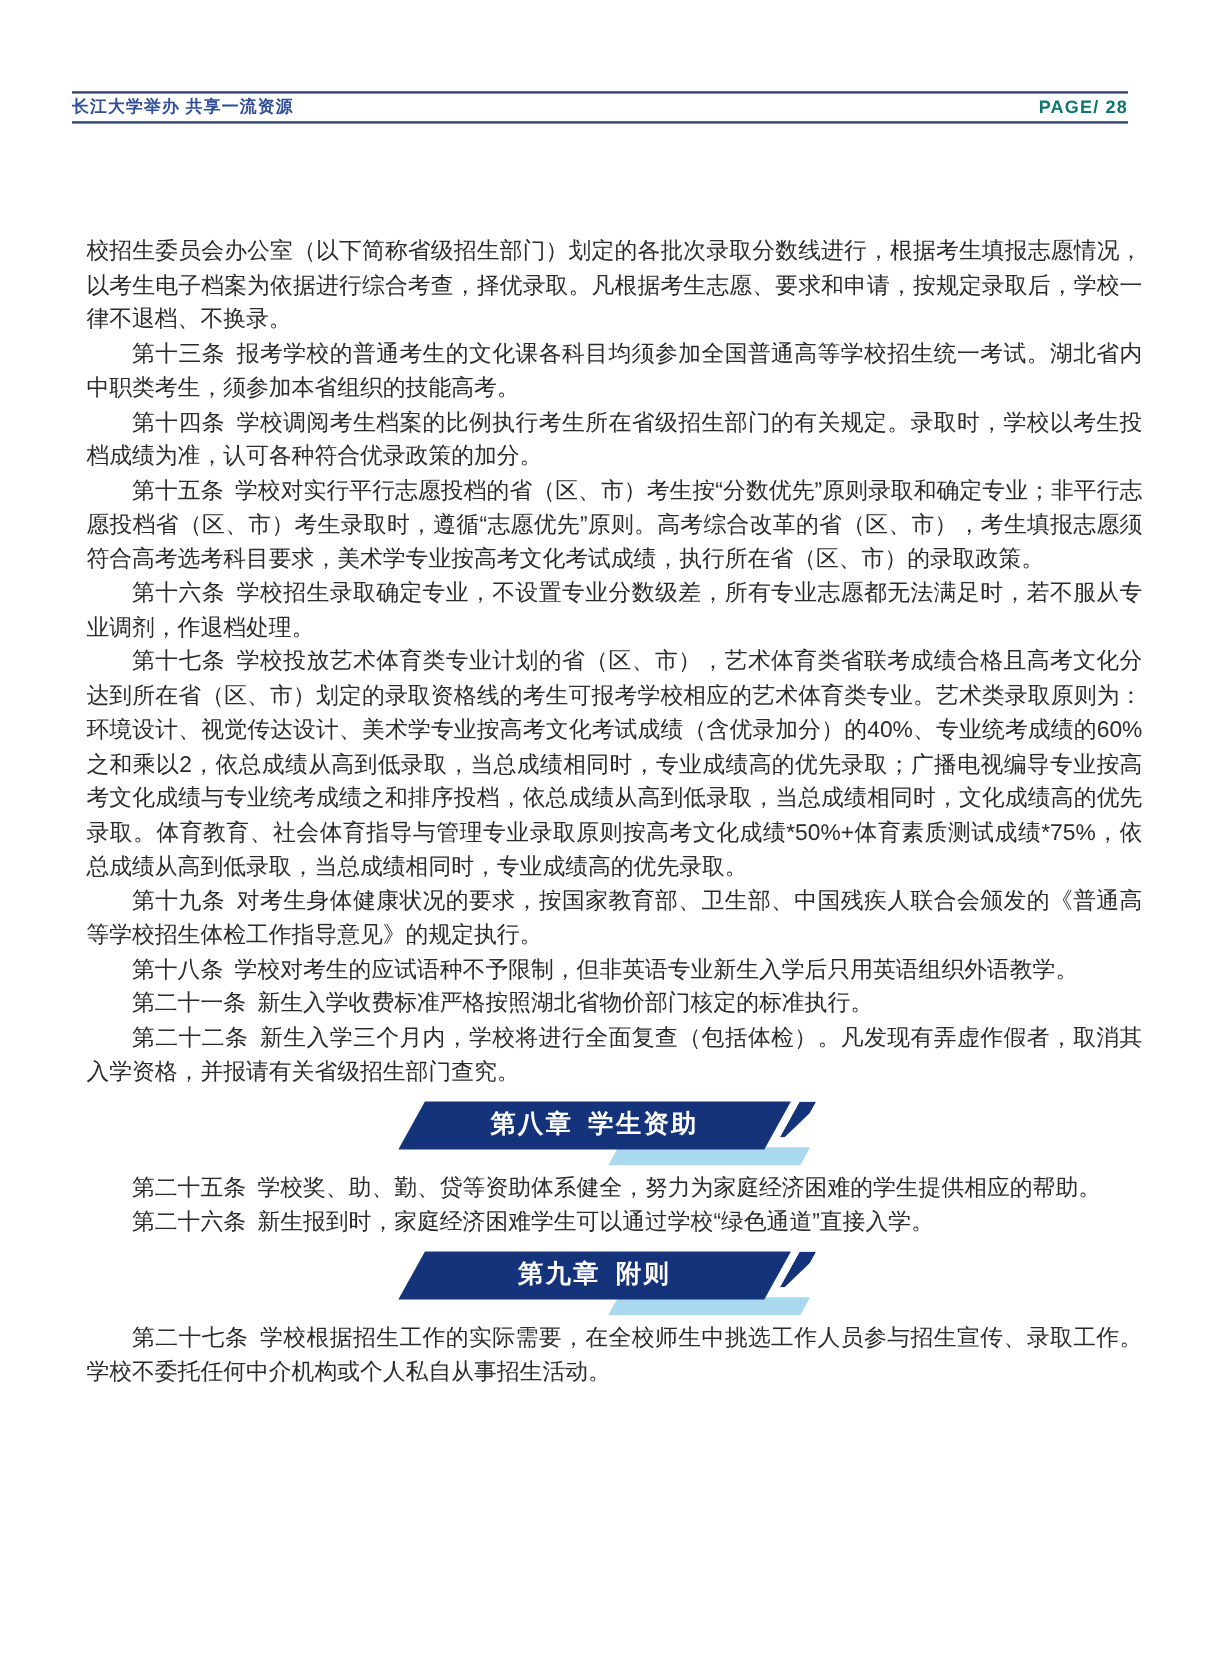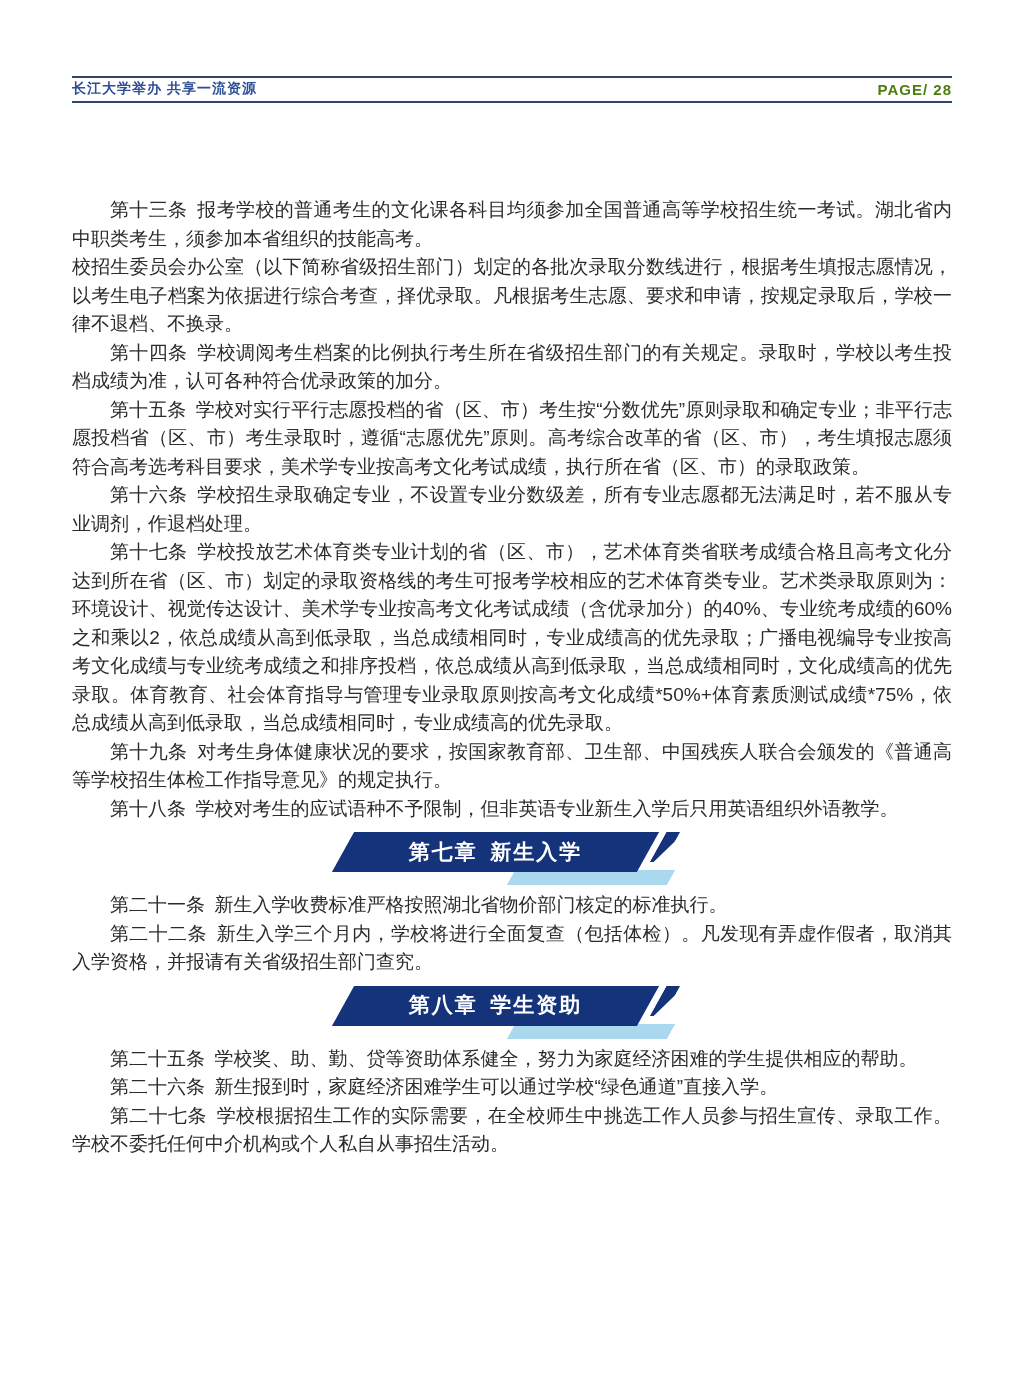--- a/index.html
+++ b/index.html
@@ -5,31 +5,31 @@
   html,body{margin:0;padding:0;background:#ffffff;}
   .page{
     position:relative;
     width:1024px;height:1399px;
     background:#ffffff;
     overflow:hidden;
     font-family:"Liberation Sans","DejaVu Sans",sans-serif;
   }
   
   .header{
-    position:absolute;left:72px;top:76px;width:880px;
+    position:absolute;left:60px;top:76px;width:880px;
     border-top:2px solid #32466d;
     border-bottom:2px solid #32466d;
     padding:2px 0 3px 0;
     display:flex;justify-content:space-between;align-items:center;
   }
   .header .h-left{
     font-size:14px;font-weight:bold;color:#2e4f96;letter-spacing:1px;
   }
   .header .h-right{
-    font-size:15px;font-weight:bold;color:#4d7c0f;letter-spacing:1px;margin-left:36px;
+    font-size:15px;font-weight:bold;color:#0f766e;letter-spacing:1px;margin-left:36px;
   }
   
   .doc-body{
     position:absolute;left:72px;top:196px;width:880px;
     font-size:19px;line-height:28.5px;color:#2b2b2b;
     text-align:justify;
   }
   .para{margin:0;}
   .para.ind{text-indent:2em;}
   
@@ -67,40 +67,40 @@
 <body>
 
 <div class="page">
 
   <div class="header">
     <span class="h-left">长江大学举办 共享一流资源</span>
     <span class="h-right">PAGE/ 28</span>
   </div>
 
   <div class="doc-body">
+      <p class="para">校招生委员会办公室（以下简称省级招生部门）划定的各批次录取分数线进行，根据考生填报志愿情况，以考生电子档案为依据进行综合考查，择优录取。凡根据考生志愿、要求和申请，按规定录取后，学校一律不退档、不换录。</p>
       <p class="para ind">第十三条 报考学校的普通考生的文化课各科目均须参加全国普通高等学校招生统一考试。湖北省内中职类考生，须参加本省组织的技能高考。</p>
-      <p class="para">校招生委员会办公室（以下简称省级招生部门）划定的各批次录取分数线进行，根据考生填报志愿情况，以考生电子档案为依据进行综合考查，择优录取。凡根据考生志愿、要求和申请，按规定录取后，学校一律不退档、不换录。</p>
       <p class="para ind">第十四条 学校调阅考生档案的比例执行考生所在省级招生部门的有关规定。录取时，学校以考生投档成绩为准，认可各种符合优录政策的加分。</p>
       <p class="para ind">第十五条 学校对实行平行志愿投档的省（区、市）考生按“分数优先”原则录取和确定专业；非平行志愿投档省（区、市）考生录取时，遵循“志愿优先”原则。高考综合改革的省（区、市），考生填报志愿须符合高考选考科目要求，美术学专业按高考文化考试成绩，执行所在省（区、市）的录取政策。</p>
       <p class="para ind">第十六条 学校招生录取确定专业，不设置专业分数级差，所有专业志愿都无法满足时，若不服从专业调剂，作退档处理。</p>
       <p class="para ind">第十七条 学校投放艺术体育类专业计划的省（区、市），艺术体育类省联考成绩合格且高考文化分达到所在省（区、市）划定的录取资格线的考生可报考学校相应的艺术体育类专业。艺术类录取原则为：环境设计、视觉传达设计、美术学专业按高考文化考试成绩（含优录加分）的40%、专业统考成绩的60%之和乘以2，依总成绩从高到低录取，当总成绩相同时，专业成绩高的优先录取；广播电视编导专业按高考文化成绩与专业统考成绩之和排序投档，依总成绩从高到低录取，当总成绩相同时，文化成绩高的优先录取。体育教育、社会体育指导与管理专业录取原则按高考文化成绩*50%+体育素质测试成绩*75%，依总成绩从高到低录取，当总成绩相同时，专业成绩高的优先录取。</p>
       <p class="para ind">第十九条 对考生身体健康状况的要求，按国家教育部、卫生部、中国残疾人联合会颁发的《普通高等学校招生体检工作指导意见》的规定执行。</p>
       <p class="para ind">第十八条 学校对考生的应试语种不予限制，但非英语专业新生入学后只用英语组织外语教学。</p>
-      <div class="chapter">
-        <div class="ch-light"></div>
-        <div class="ch-main"></div>
-        <div class="ch-sliver"></div>
-        <span class="ch-label">第七章 新生入学</span>
-      </div>
       <p class="para ind">第二十一条 新生入学收费标准严格按照湖北省物价部门核定的标准执行。</p>
       <p class="para ind">第二十二条 新生入学三个月内，学校将进行全面复查（包括体检）。凡发现有弄虚作假者，取消其入学资格，并报请有关省级招生部门查究。</p>
       <div class="chapter">
         <div class="ch-light"></div>
         <div class="ch-main"></div>
         <div class="ch-sliver"></div>
         <span class="ch-label">第八章 学生资助</span>
       </div>
       <p class="para ind">第二十五条 学校奖、助、勤、贷等资助体系健全，努力为家庭经济困难的学生提供相应的帮助。</p>
       <p class="para ind">第二十六条 新生报到时，家庭经济困难学生可以通过学校“绿色通道”直接入学。</p>
+      <div class="chapter">
+        <div class="ch-light"></div>
+        <div class="ch-main"></div>
+        <div class="ch-sliver"></div>
+        <span class="ch-label">第九章 附则</span>
+      </div>
       <p class="para ind">第二十七条 学校根据招生工作的实际需要，在全校师生中挑选工作人员参与招生宣传、录取工作。学校不委托任何中介机构或个人私自从事招生活动。</p>
     </div>
 
 </div>
 
 </body></html>

